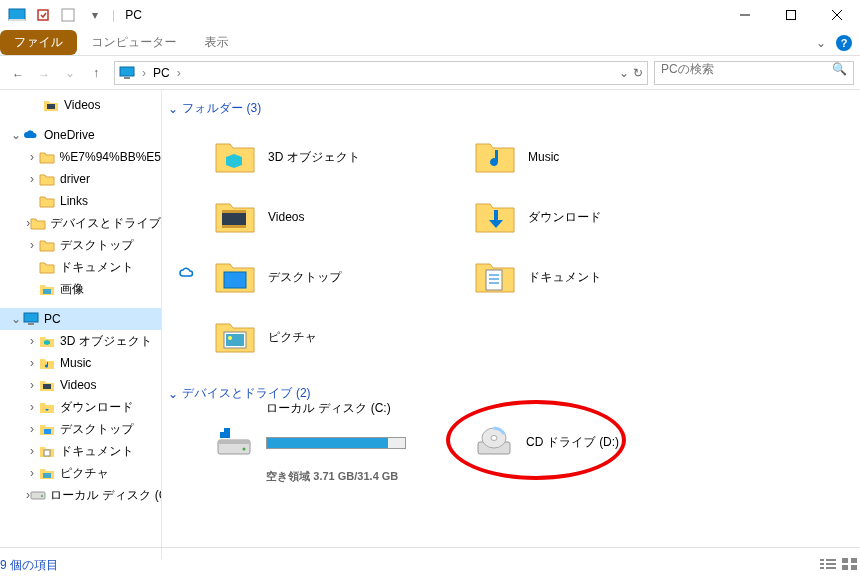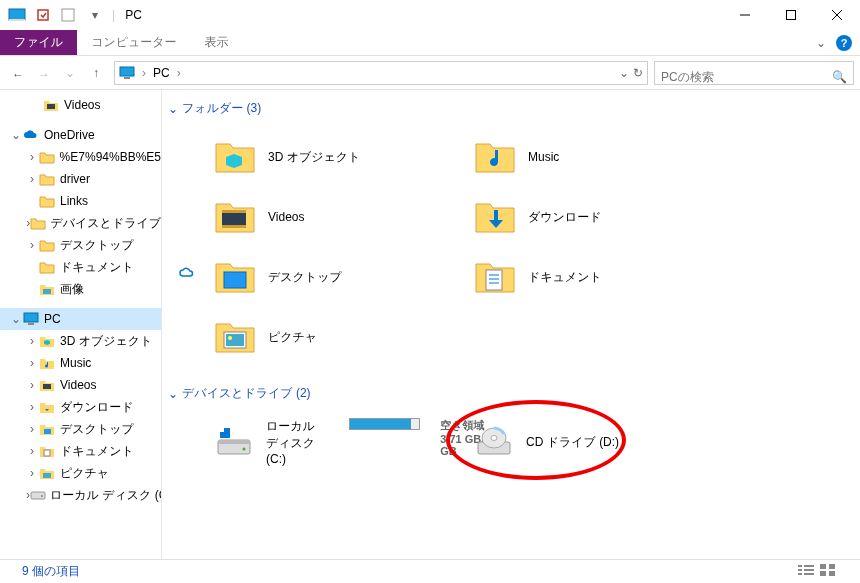--- a/index.html
+++ b/index.html
@@ -5,55 +5,55 @@
 * { margin: 0; padding: 0; box-sizing: border-box; font-family: "Yu Gothic UI", "Meiryo", sans-serif; font-size: 12px; }
 body { background: #fff; width: 860px; height: 583px; overflow: hidden; position: relative; }
 .titlebar { height: 30px; display: flex; align-items: center; padding: 0 0 0 6px; }
 .titlebar-icons { display: flex; gap: 4px; align-items: center; }
 .qat-icon { width: 22px; height: 22px; display: flex; align-items: center; justify-content: center; }
 .title-text { margin-left: 8px; color: #000; }
 .win-controls { margin-left: auto; display: flex; }
 .win-btn { width: 46px; height: 30px; display: flex; align-items: center; justify-content: center; color: #000; }
 .ribbon-tabs { height: 26px; display: flex; align-items: stretch; border-bottom: 1px solid #e0e0e0; }
 .ribbon-tab { padding: 4px 14px; display: flex; align-items: center; color: #737373; }
-.ribbon-tab.file { background: #701a75; color: #fff; }
+.ribbon-tab.file { background: #a16207; color: #fff; border-radius: 6px; }
 .ribbon-expand { margin-left: auto; display: flex; align-items: center; padding: 0 8px; gap: 10px; }
 .nav-bar { height: 34px; display: flex; align-items: center; padding: 0 6px; gap: 2px; border-bottom: 1px solid #e0e0e0; }
 .nav-btn { width: 24px; height: 24px; display: flex; align-items: center; justify-content: center; color: #555; }
 .nav-btn.disabled { color: #bbb; }
 .addr-bar { flex: 1; height: 24px; border: 1px solid #ccc; display: flex; align-items: center; padding: 0 4px; margin: 0 4px; }
 .addr-crumb { display: flex; align-items: center; gap: 3px; }
 .addr-sep { margin: 0 4px; color: #888; }
 .addr-actions { margin-left: auto; display: flex; gap: 4px; }
-.search-bar { width: 200px; height: 24px; border: 1px solid #ccc; display: flex; align-items: flex-end; padding: 0 6px; color: #888; }
+.search-bar { width: 200px; height: 24px; border: 1px solid #ccc; display: flex; align-items: flex-start; padding: 0 6px; color: #888; }
 .search-bar input { border: none; outline: none; flex: 1; color: #888; font-size: 12px; }
 .main { display: flex; height: calc(583px - 30px - 26px - 34px - 24px); }
 .sidebar { width: 162px; border-right: 1px solid #e8e8e8; padding: 4px 0; overflow: hidden; }
 .tree-item { display: flex; align-items: center; height: 22px; padding-left: 10px; white-space: nowrap; overflow: hidden; }
 .tree-item.level1 { padding-left: 26px; }
 .tree-item.level2 { padding-left: 30px; }
 .tree-item.selected { background: #cce8ff; }
 .tree-caret { width: 12px; display: inline-flex; color: #666; justify-content: center; }
 .tree-icon { width: 18px; height: 16px; display: inline-flex; align-items: center; justify-content: center; margin-right: 4px; }
 .tree-spacer { height: 8px; }
 .content { flex: 1; padding: 10px 6px; overflow: hidden; position: relative; }
 .group-header { color: #1a4ec0; display: flex; align-items: center; gap: 4px; margin-bottom: 10px; }
 .folder-grid { display: flex; flex-wrap: wrap; margin-bottom: 18px; }
 .folder-item { width: 260px; height: 60px; display: flex; align-items: center; gap: 12px; padding-left: 46px; }
 .folder-bigicon { width: 42px; height: 42px; display: flex; align-items: center; justify-content: center; position: relative; }
 .drive-grid { display: flex; flex-wrap: wrap; }
 .drive-item { width: 260px; height: 60px; display: flex; align-items: center; gap: 12px; padding-left: 46px; position: relative; }
 .drive-icon { width: 40px; height: 32px; display: flex; align-items: center; justify-content: center; }
-.drive-info { display: flex; flex-direction: row; gap: 20px; }
+.drive-info { display: flex; flex-direction: column; gap: 20px; }
 .drive-bar { width: 140px; height: 12px; border: 1px solid #999; background: #eee; }
 .drive-fill { height: 100%; background: #26a0da; }
 .drive-space { color: #666; font-size: 11px; font-weight: bold; }
 .red-circle { position: absolute; border: 4px solid #e00; border-radius: 50%; width: 180px; height: 80px; left: 18px; top: -12px; pointer-events: none; }
 .cloud-badge { position: absolute; left: 16px; top: 176px; color: #0078d4; }
-.statusbar { position: absolute; bottom: 0; left: 0; right: 0; height: 24px; border-top: 1px solid #e0e0e0; display: flex; align-items: center; padding: 0 22px; color: #1a4ec0; font-size: 12px; }
+.statusbar { position: absolute; bottom: 0; left: 0; right: 0; height: 36px; border-top: 1px solid #e0e0e0; display: flex; align-items: center; padding: 0 0; color: #1a4ec0; font-size: 12px; }
 .status-views { margin-left: auto; display: flex; gap: 2px; }
 .help-icon { width: 16px; height: 16px; border-radius: 50%; background: #0078d4; color: #fff; display: flex; align-items: center; justify-content: center; font-size: 11px; font-weight: bold; }
 </style>
 </head>
 <body>
 
 <div class="titlebar">
   <div class="titlebar-icons">
     <span class="qat-icon">
         <svg width="18" height="16">

